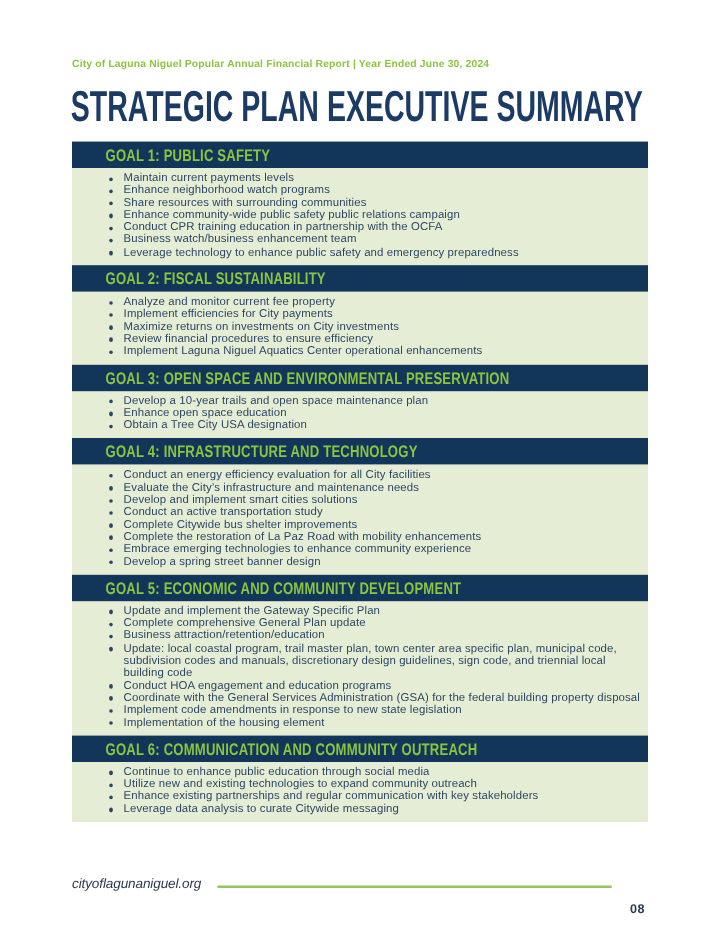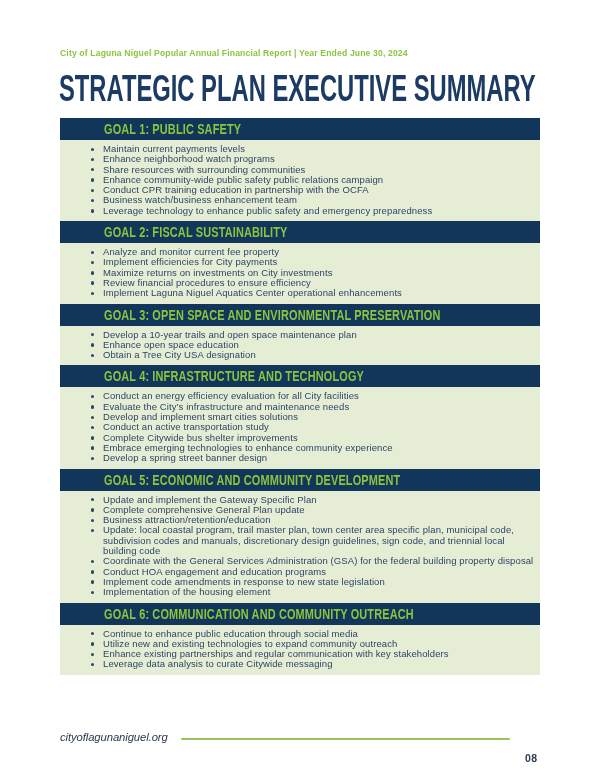--- a/index.html
+++ b/index.html
@@ -28,21 +28,21 @@
     font-size:36px;line-height:1;font-weight:bold;letter-spacing:0;
     color:var(--title-navy);white-space:nowrap;
     transform:scaleX(0.66);transform-origin:left top;
   }
   .goals{
     position:absolute;left:60px;top:118px;width:480px;
     background:var(--section-bg);
   }
   .goal-bar{
     height:22px;background:var(--navy);
-    display:flex;align-items:center;padding-left:16px;
+    display:flex;align-items:center;
   }
   .goal-heading{
     margin-left:28px;font-size:14px;font-weight:bold;letter-spacing:0.2px;
     color:var(--accent-green);white-space:nowrap;
     transform:scaleX(0.78);transform-origin:left center;
   }
   .goal-list{
     margin:0;padding:4px 6px 5px 0;list-style:none;
   }
   .goal-list li{
@@ -116,35 +116,36 @@
     <section>
       <div class="goal-bar">
         <span class="goal-heading">GOAL 4: INFRASTRUCTURE AND TECHNOLOGY</span>
       </div>
       <ul class="goal-list">
         <li>Conduct an energy efficiency evaluation for all City facilities</li>
         <li>Evaluate the City’s infrastructure and maintenance needs</li>
         <li>Develop and implement smart cities solutions</li>
         <li>Conduct an active transportation study</li>
         <li>Complete Citywide bus shelter improvements</li>
+        <li>Complete the restoration of La Paz Road with mobility enhancements</li>
         <li>Embrace emerging technologies to enhance community experience</li>
         <li>Develop a spring street banner design</li>
       </ul>
     </section>
     <section>
       <div class="goal-bar">
         <span class="goal-heading">GOAL 5: ECONOMIC AND COMMUNITY DEVELOPMENT</span>
       </div>
       <ul class="goal-list">
         <li>Update and implement the Gateway Specific Plan</li>
         <li>Complete comprehensive General Plan update</li>
         <li>Business attraction/retention/education</li>
         <li>Update: local coastal program, trail master plan, town center area specific plan, municipal code, subdivision codes and manuals, discretionary design guidelines, sign code, and triennial local building code</li>
+        <li>Conduct HOA engagement and education programs</li>
         <li>Coordinate with the General Services Administration (GSA) for the federal building property disposal</li>
-        <li>Conduct HOA engagement and education programs</li>
         <li>Implement code amendments in response to new state legislation</li>
         <li>Implementation of the housing element</li>
       </ul>
     </section>
     <section>
       <div class="goal-bar">
         <span class="goal-heading">GOAL 6: COMMUNICATION AND COMMUNITY OUTREACH</span>
       </div>
       <ul class="goal-list">
         <li>Continue to enhance public education through social media</li>

